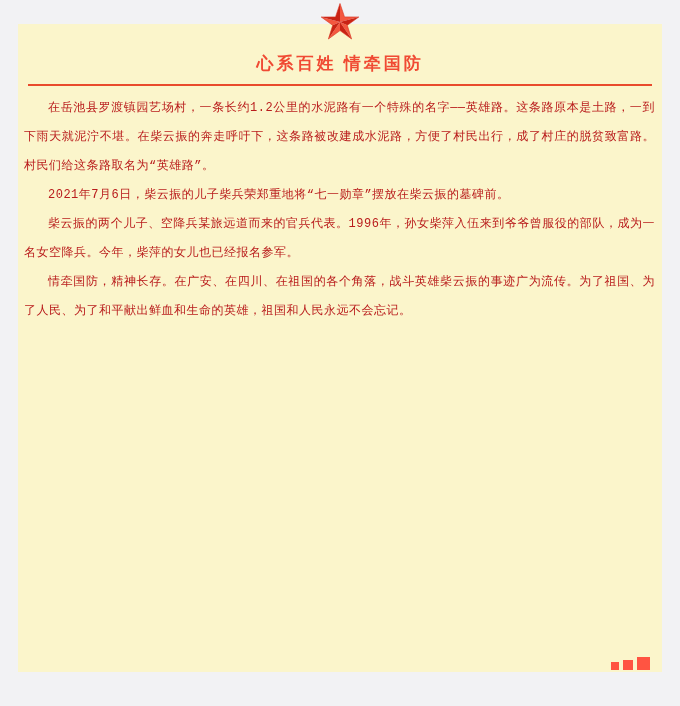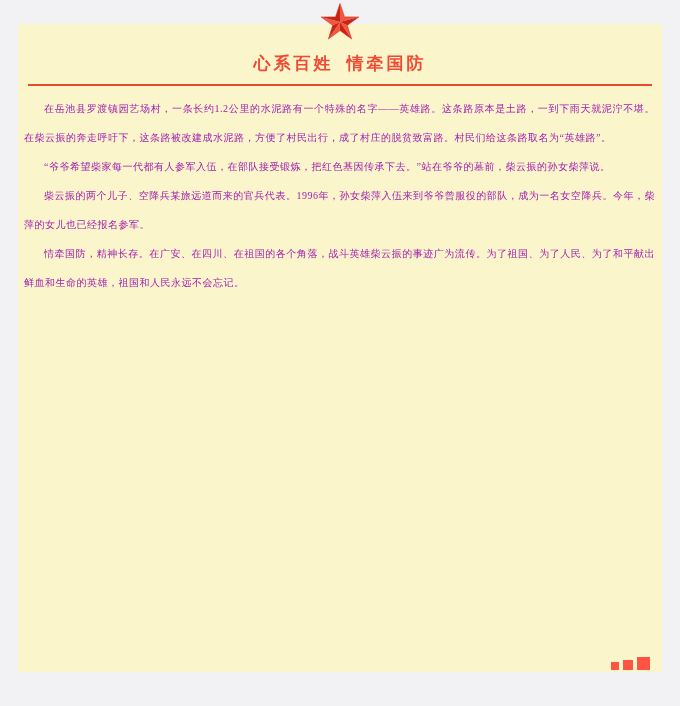--- a/index.html
+++ b/index.html
@@ -31,39 +31,39 @@
     height: 40px;
     z-index: 2;
   }
   .title {
     margin: 28px 0 0 0;
     text-align: center;
     font-size: 17px;
     font-weight: bold;
     letter-spacing: 3px;
     color: #F04A33;
-    font-family: Liberation Mono, monospace;
+    font-family: Liberation Serif, serif;
   }
   .divider {
     height: 0;
     border-top: 2px solid #E94A2C;
     margin: 9px 10px 0 10px;
   }
   .article {
     margin: 8px 7px 0 6px;
   }
   .article p {
     margin: 0;
-    font-size: 10px;
+    font-size: 12px;
     line-height: 29px;
-    color: #a21caf;
+    color: #b91c1c;
     text-align: justify;
     text-indent: 2em;
     letter-spacing: 0.5px;
-    font-family: Liberation Serif, serif;
+    font-family: Liberation Mono, monospace;
   }
   .decor-squares {
     position: absolute;
     right: 12px;
     bottom: 2px;
     display: flex;
     align-items: flex-end;
     gap: 4px;
   }
   .decor-squares .sq {
@@ -97,21 +97,21 @@
   </svg>
 
   <div class="panel">
 
     <h1 class="title">心系百姓 情牵国防</h1>
 
     <div class="divider"></div>
 
     <div class="article">
       <p>在岳池县罗渡镇园艺场村，一条长约1.2公里的水泥路有一个特殊的名字——英雄路。这条路原本是土路，一到下雨天就泥泞不堪。在柴云振的奔走呼吁下，这条路被改建成水泥路，方便了村民出行，成了村庄的脱贫致富路。村民们给这条路取名为“英雄路”。</p>
-      <p>“爷爷希望柴家每一代都有人参军入伍，在部队接受锻炼，把红色基因传承下去。”站在爷爷的墓前，柴云振的孙女柴萍说。</p>
+      <p>2021年7月6日，柴云振的儿子柴兵荣郑重地将“七一勋章”摆放在柴云振的墓碑前。</p>
       <p>柴云振的两个儿子、空降兵某旅远道而来的官兵代表。1996年，孙女柴萍入伍来到爷爷曾服役的部队，成为一名女空降兵。今年，柴萍的女儿也已经报名参军。</p>
       <p>情牵国防，精神长存。在广安、在四川、在祖国的各个角落，战斗英雄柴云振的事迹广为流传。为了祖国、为了人民、为了和平献出鲜血和生命的英雄，祖国和人民永远不会忘记。</p>
     </div>
 
     <div class="decor-squares">
       <span class="sq sq-small"></span>
       <span class="sq sq-medium"></span>
       <span class="sq sq-large"></span>
     </div>
 

